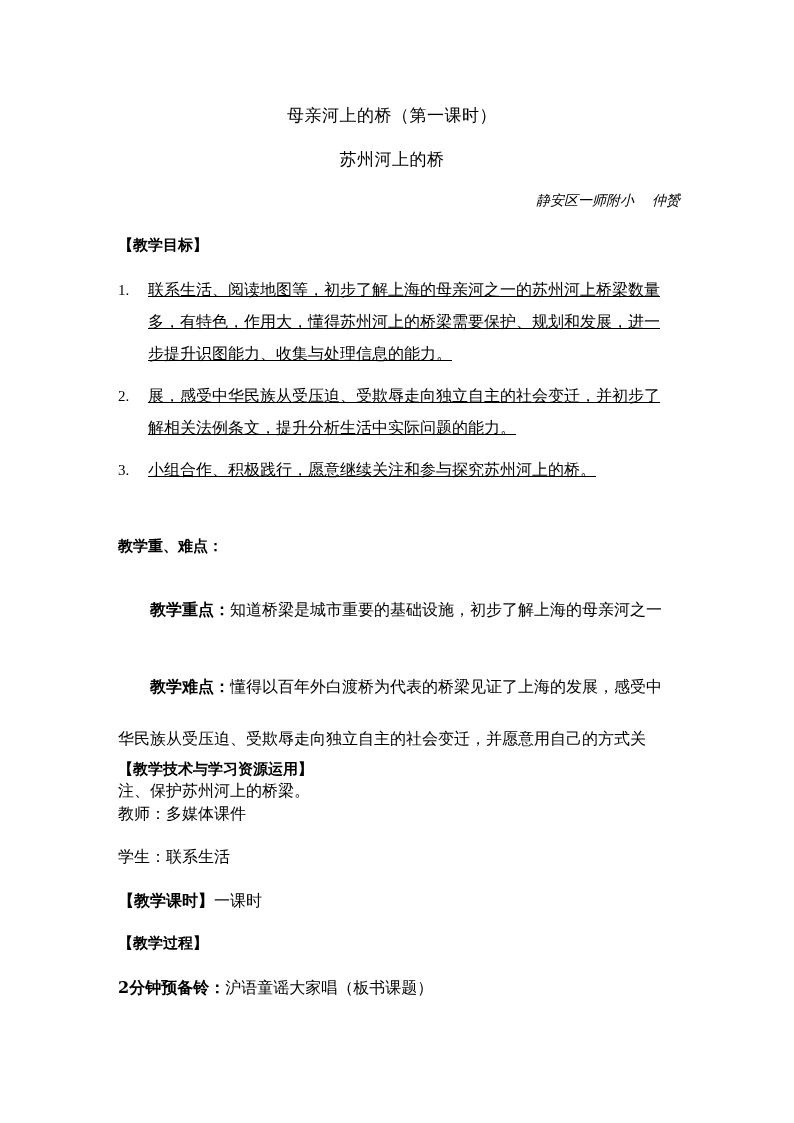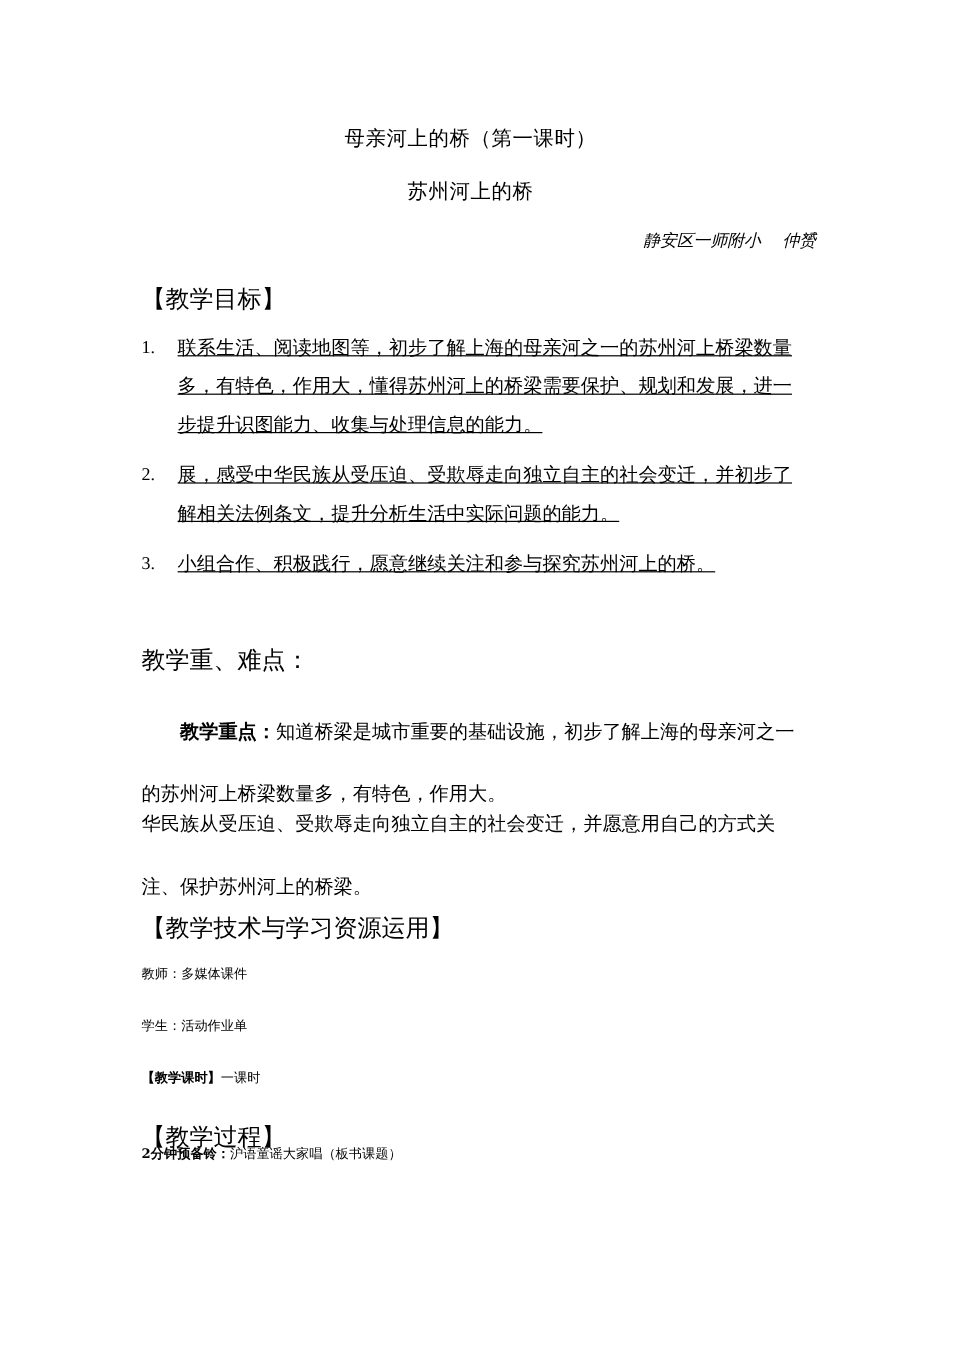--- a/index.html
+++ b/index.html
@@ -39,28 +39,28 @@
       top: 192px;
       font-size: 14px;
       font-style: italic;
       white-space: nowrap;
       text-align: right;
     }
     .author .gap { display: inline-block; width: 18px; }
     .heading {
       position: absolute;
       left: 0;
-      font-weight: normal;
-      font-size: 20px;
+      font-weight: bold;
+      font-size: 15px;
       white-space: nowrap;
     }
     .plain {
       position: absolute;
       left: 0;
-      font-size: 11px;
+      font-size: 16px;
       white-space: nowrap;
     }
     .olist {
       position: absolute;
       left: 0;
       width: 548px;
       font-size: 16px;
       line-height: 32px;
     }
     .oitem {
@@ -115,35 +115,35 @@
     <div class="oitem" style="margin-top:10px;">
       <span class="num">3.</span>
       <span class="line">小组合作、积极践行，愿意继续关注和参与探究苏州河上的桥。</span>
     </div>
   </div>
 
   <div class="heading" style="top:537px;">教学重、难点：</div>
 
   <div class="para" style="top:574px;">
     <span class="line indent"><span class="b">教学重点：</span><span>知道桥梁是城市重要的基础设施，初步了解上海的母亲河之一</span></span>
-    <span class="line">的苏州河上桥梁数量多，有特色，作用大。</span>
   </div>
 
   <div class="para" style="top:651px;">
+    <span class="line indent"><span class="b">教学难点：</span><span>懂得以百年外白渡桥为代表的桥梁见证了上海的发展，感受中</span></span>
     <span class="line">华民族从受压迫、受欺辱走向独立自主的社会变迁，并愿意用自己的方式关</span>
     <span class="line">注、保护苏州河上的桥梁。</span>
   </div>
 
   <div class="heading" style="top:760px;">【教学技术与学习资源运用】</div>
   <div class="plain" style="top:804px;">教师：多媒体课件</div>
-  <div class="plain" style="top:847px;">学生：活动作业单</div>
+  <div class="plain" style="top:847px;">学生：联系生活</div>
 
   <div class="plain" style="top:891px;">
     <span class="b">【教学课时】</span><span>一课时</span>
   </div>
 
   <div class="heading" style="top:934px;">【教学过程】</div>
 
-  <div class="plain" style="top:954px;">
+  <div class="plain" style="top:978px;">
     <span class="b">2分钟预备铃：</span><span>沪语童谣大家唱（板书课题）</span>
   </div>
 
 </div>
 
 </body></html>

